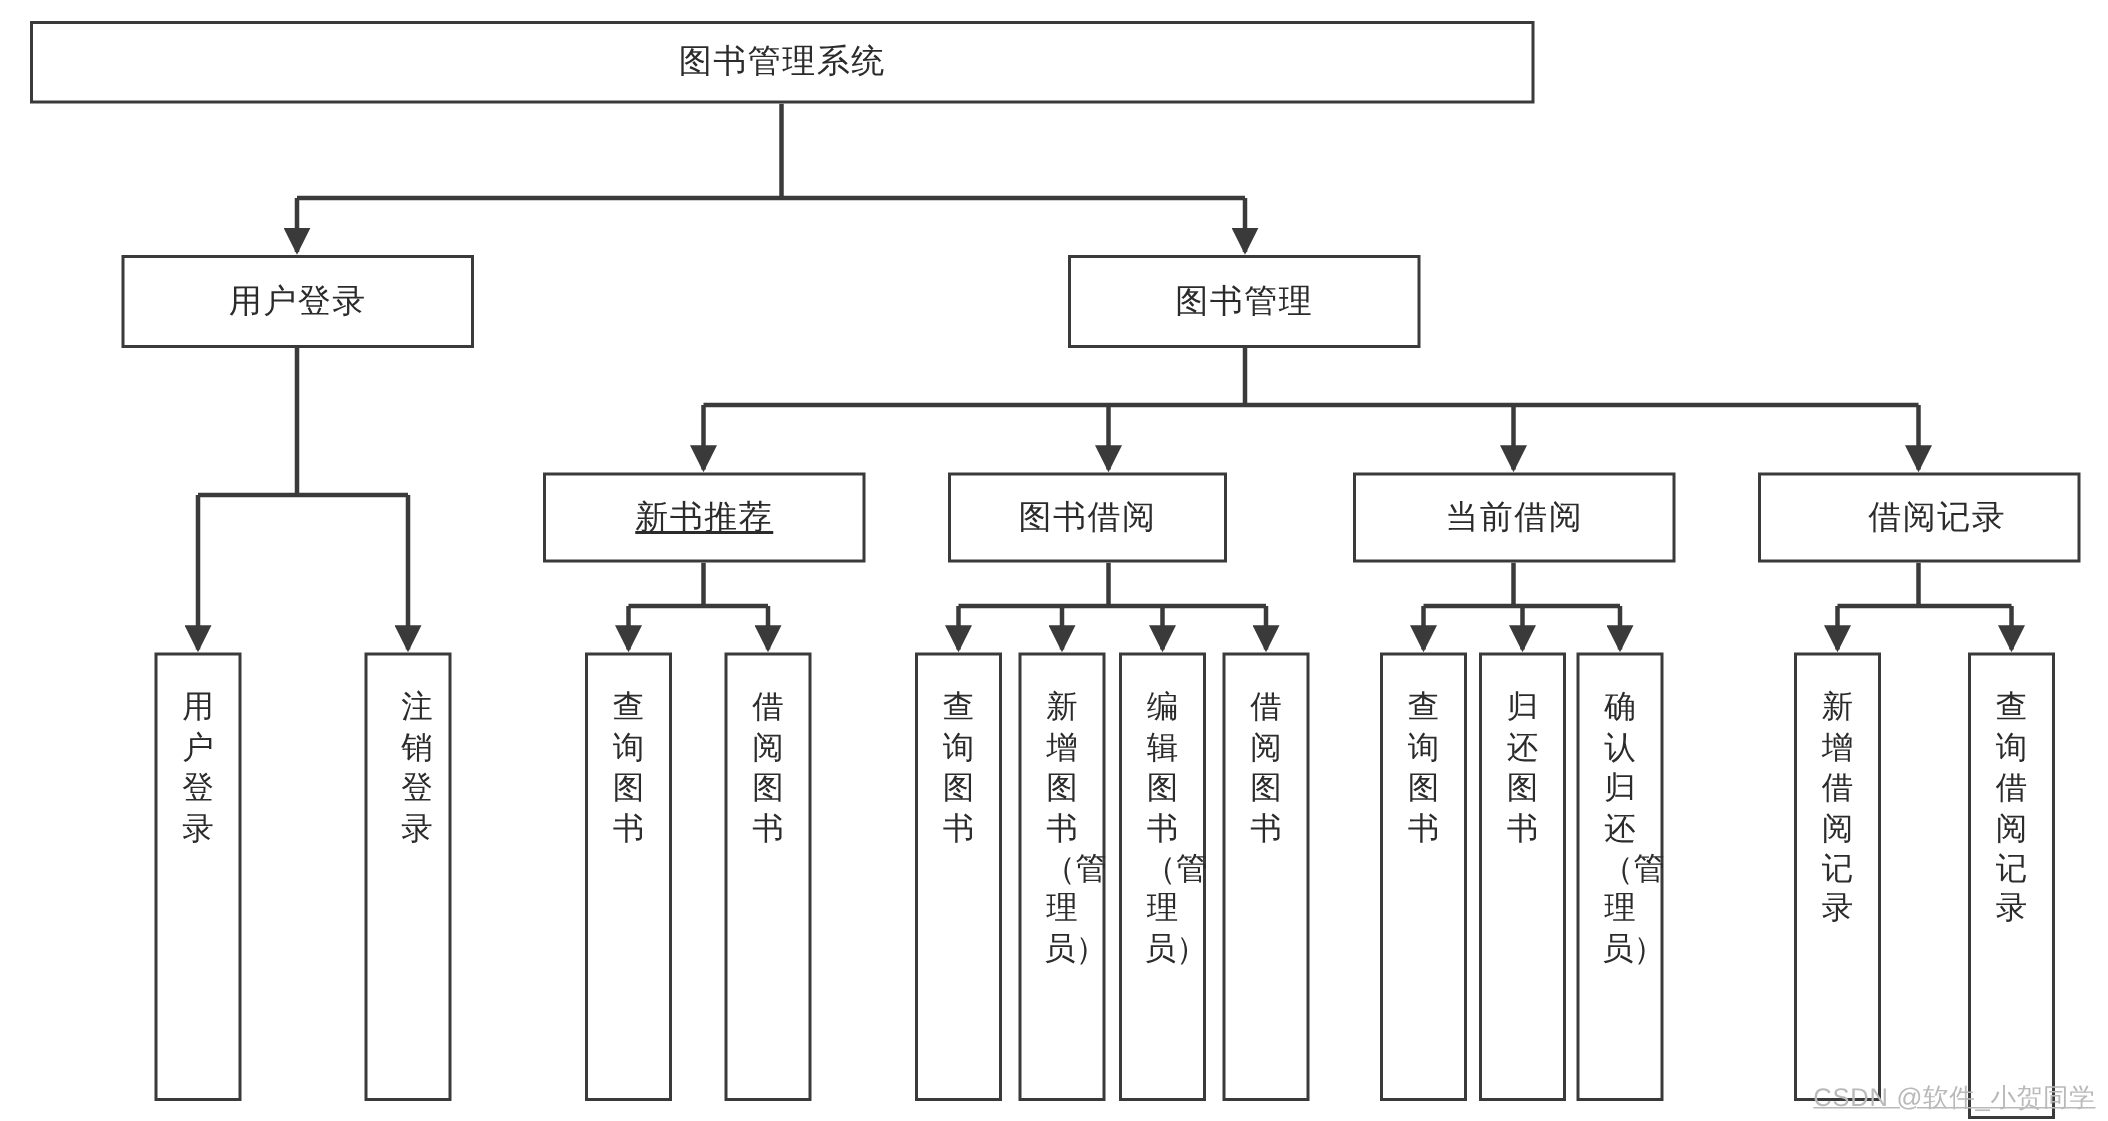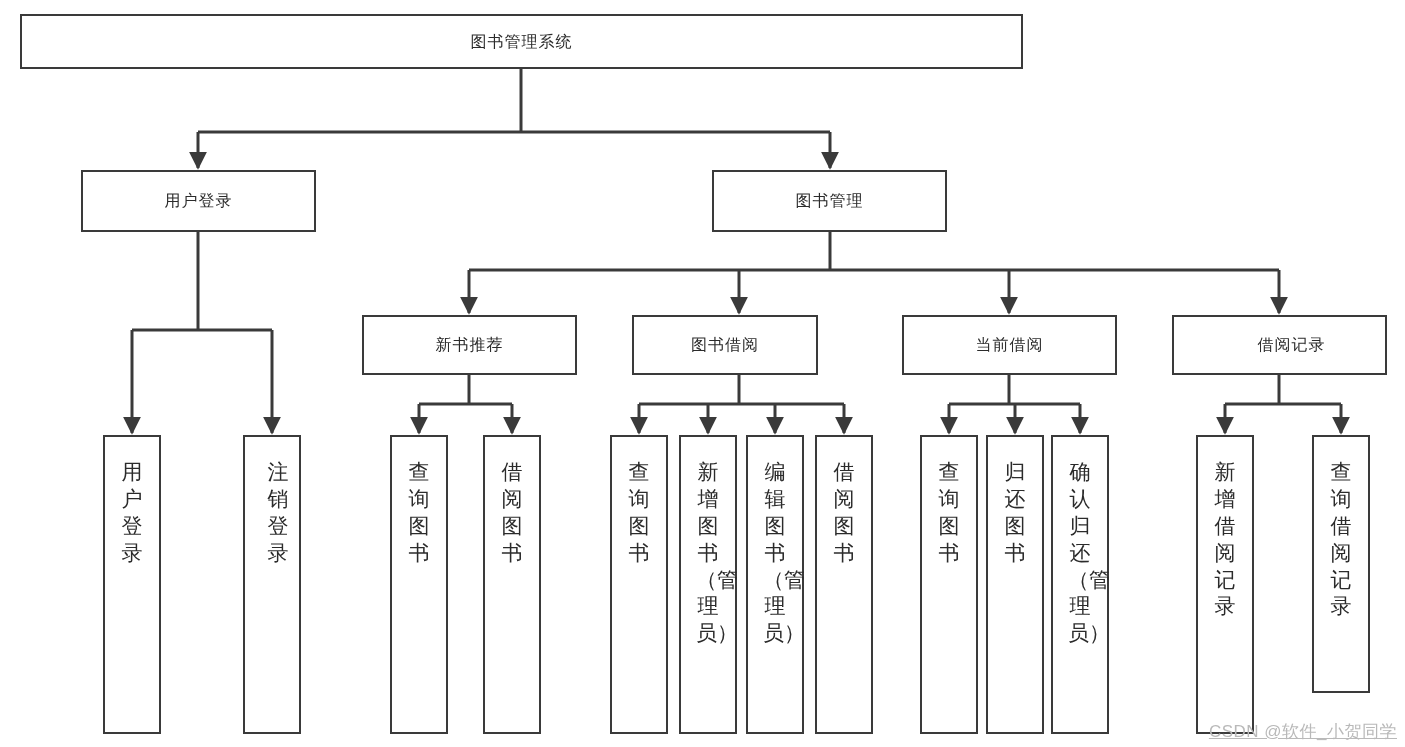--- a/index.html
+++ b/index.html
@@ -31,21 +31,21 @@
     position: absolute;
     box-sizing: border-box;
     border: 2.5px solid #3a3a3a;
     background: #ffffff;
     display: flex;
     align-items: center;
     justify-content: center;
     color: #2b2b2b;
   }
   .node.horizontal .label {
-    font-size: 16px;
+    font-size: 22px;
     letter-spacing: 1px;
     line-height: 1.2;
     white-space: nowrap;
   }
   .node.vertical {
     align-items: flex-start;
     justify-content: center;
     padding-top: 22px;
   }
   .node.vertical .label {
@@ -127,21 +127,21 @@
     <span class="label">图书管理系统</span>
   </div>
 
   <div class="node horizontal" style="left: 81px; top: 170px; width: 235px; height: 62px;">
     <span class="label">用户登录</span>
   </div>
   <div class="node horizontal" style="left: 712px; top: 170px; width: 235px; height: 62px;">
     <span class="label">图书管理</span>
   </div>
 
-  <div class="node horizontal" style="left: 362px; top: 315px; width: 215px; height: 60px;">
+  <div class="node horizontal" style="left: 362px; top: 315px; width: 215px; height: 60px; text-decoration: underline;">
     <span class="label">新书推荐</span>
   </div>
   <div class="node horizontal" style="left: 632px; top: 315px; width: 186px; height: 60px;">
     <span class="label">图书借阅</span>
   </div>
   <div class="node horizontal" style="left: 902px; top: 315px; width: 215px; height: 60px;">
     <span class="label">当前借阅</span>
   </div>
   <div class="node horizontal" style="left: 1172px; top: 315px; width: 215px; height: 60px; padding-left: 24px;">
     <span class="label">借阅记录</span>
@@ -176,19 +176,19 @@
   </div>
   <div class="node vertical" style="left: 986px; top: 435px; width: 58px; height: 299px;">
     <span class="label">归还图书</span>
   </div>
   <div class="node vertical" style="left: 1051px; top: 435px; width: 58px; height: 299px;">
     <span class="label">确认归还（管理员）</span>
   </div>
   <div class="node vertical" style="left: 1196px; top: 435px; width: 58px; height: 299px;">
     <span class="label">新增借阅记录</span>
   </div>
-  <div class="node vertical" style="left: 1312px; top: 435px; width: 58px; height: 258px;">
+  <div class="node vertical" style="left: 1312px; top: 435px; width: 58px; height: 311px;">
     <span class="label">查询借阅记录</span>
   </div>
 
   <div class="watermark">CSDN @软件_小贺同学</div>
 
 </div>
 
 </body></html>

